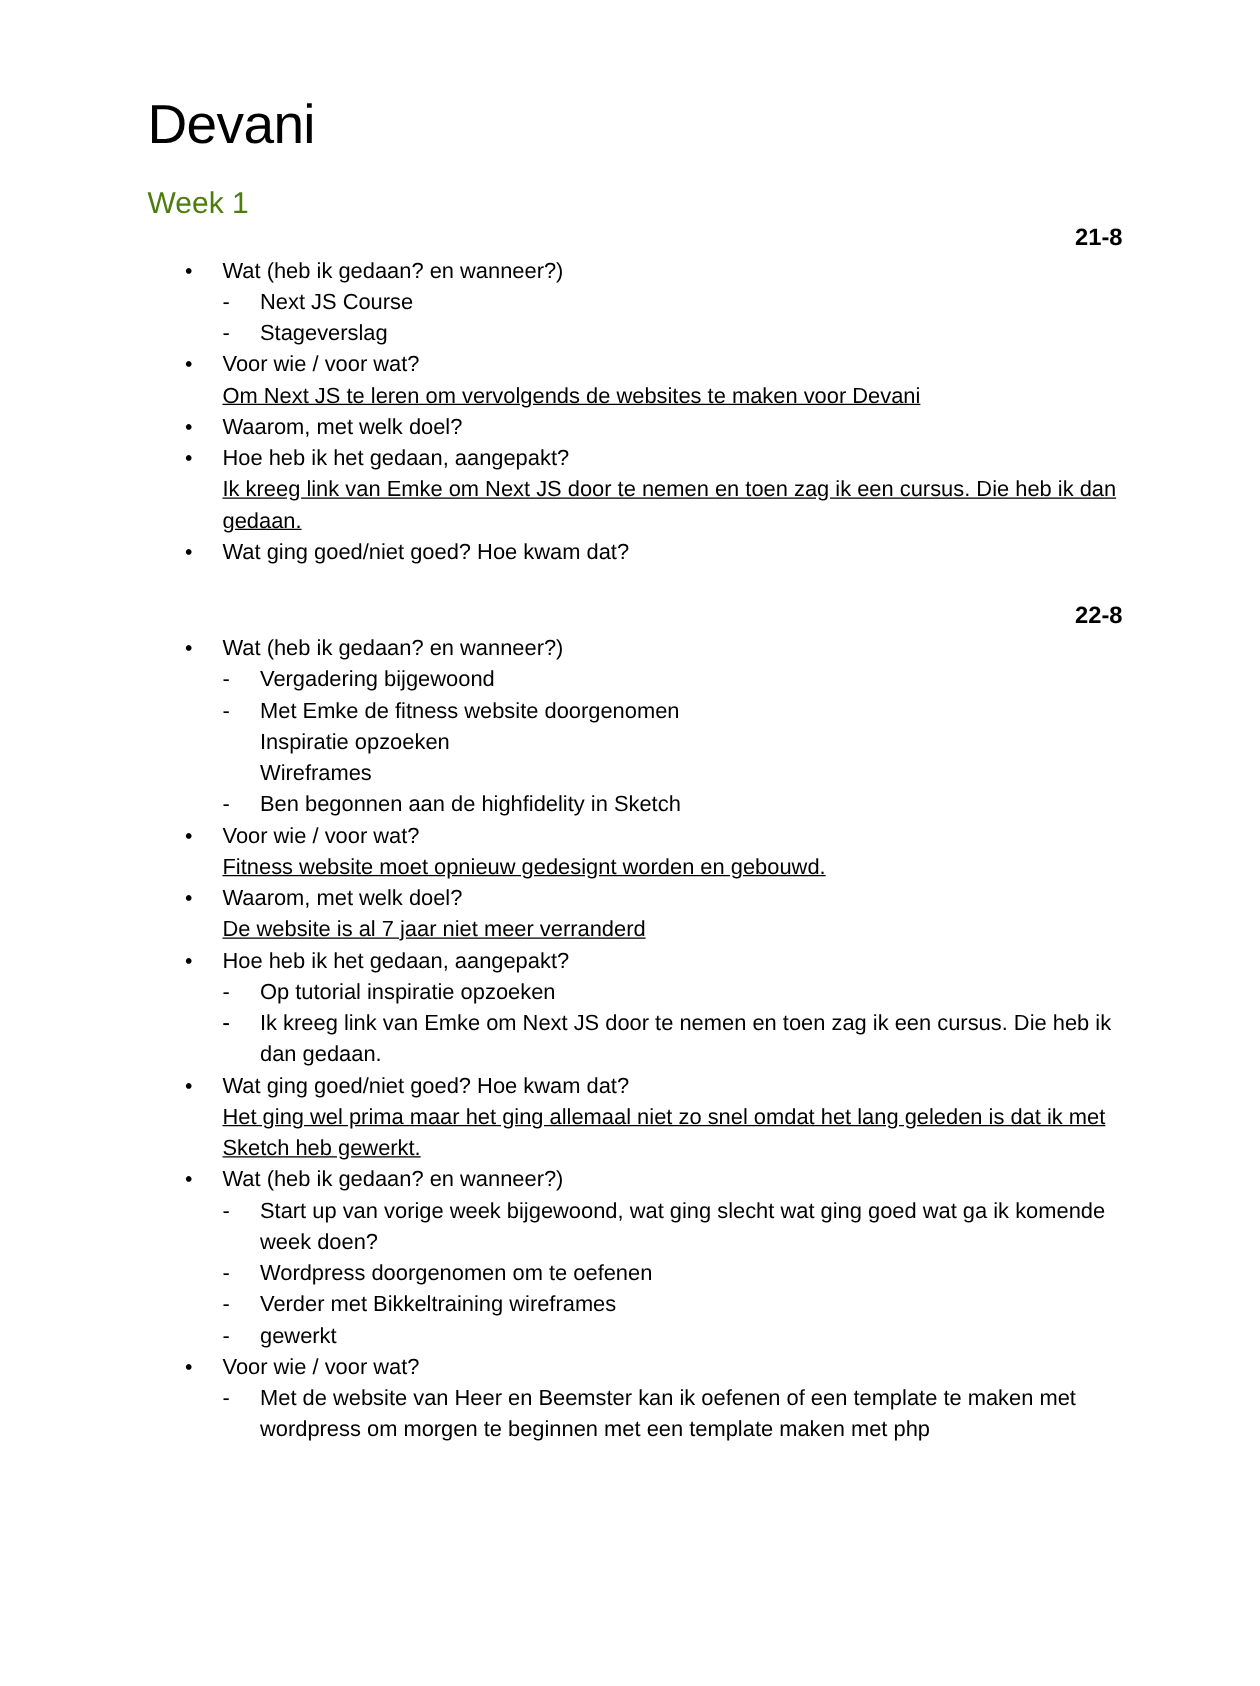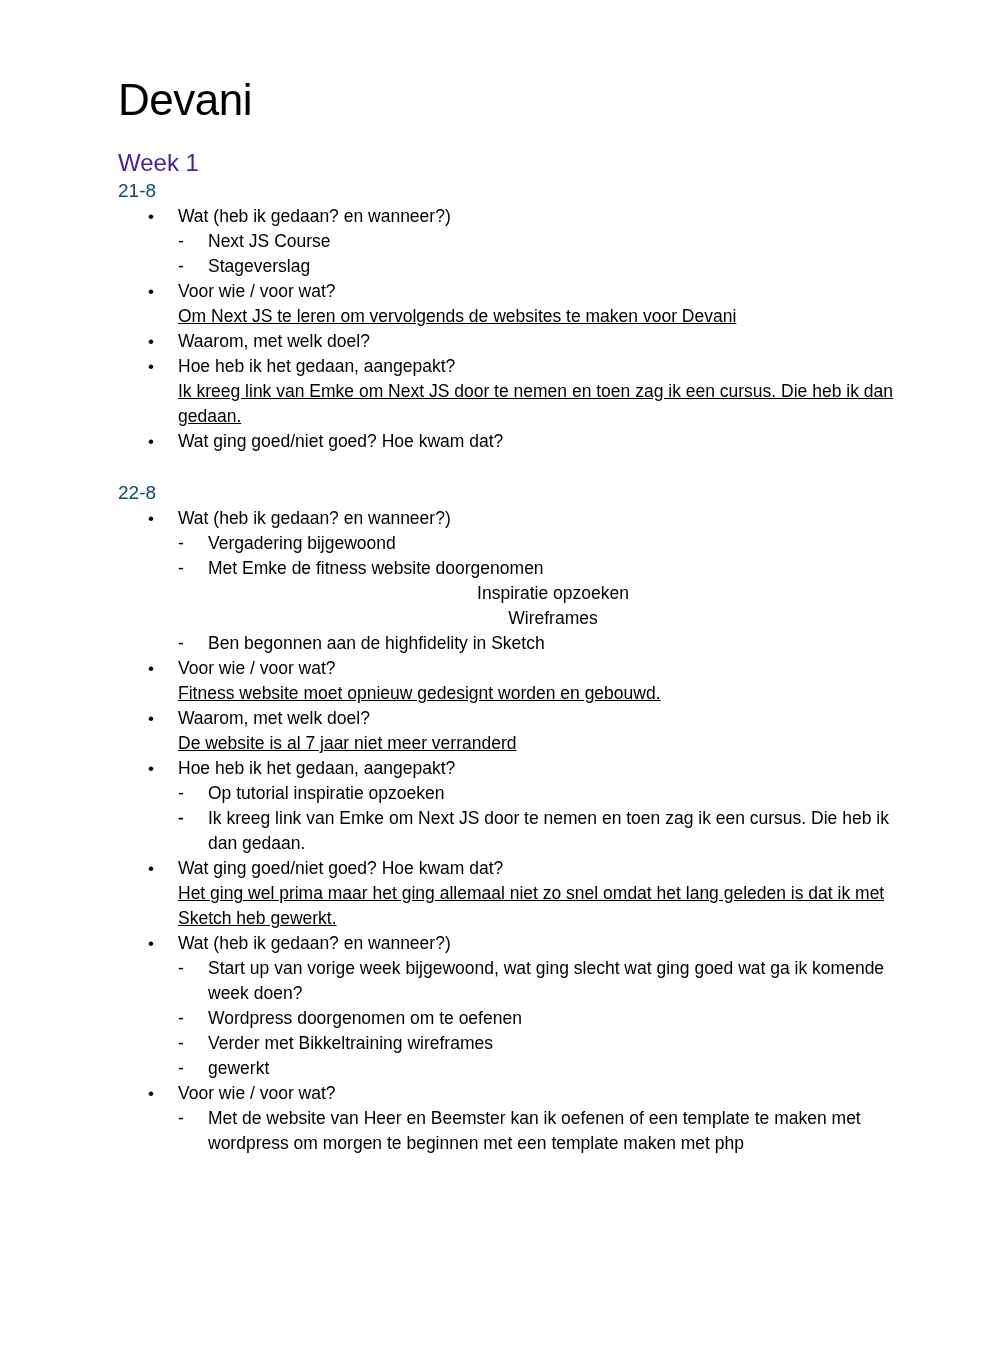--- a/index.html
+++ b/index.html
@@ -1,30 +1,30 @@
 <!DOCTYPE html>
 <html><head>
 <meta charset="utf-8">
 <style>
   html, body { margin: 0; padding: 0; background: #ffffff; }
   body { width: 1008px; height: 1349px; position: relative; overflow: hidden;
          font-family: "Liberation Sans", sans-serif; color: #000; }
   .page { position: absolute; left: 118px; top: 72px; width: 780px; }
   .title { font-size: 44px; font-weight: 300; line-height: 56px; margin: 0; letter-spacing: -0.5px; }
-  .week { color: #4c1d95; font-size: 24px; line-height: 30px; margin: 20px 0 0 0; font-weight: normal; }
-  .day { color: #0c4a6e; font-size: 19px; line-height: 26px; margin: 0; font-weight: normal; }
+  .week { color: #4d7c0f; font-size: 24px; line-height: 30px; margin: 20px 0 0 0; font-weight: normal; }
+  .day { color: #000000; font-size: 19px; line-height: 26px; margin: 0; font-weight: bold; text-align: right; }
   .day.spaced { margin-top: 26px; }
   ul.q { list-style: none; margin: 0; padding: 0; }
   ul.q > li { position: relative; padding-left: 60px; font-size: 17.5px; line-height: 25px; }
   ul.q > li > .bullet { position: absolute; left: 30px; top: 0; font-size: 17px; }
   .ans { display: block; text-decoration: underline; }
   ul.d { list-style: none; margin: 0; padding: 0; }
   ul.d > li { position: relative; padding-left: 30px; font-size: 17.5px; line-height: 25px; }
   ul.d > li > .dash { position: absolute; left: 0; top: 0; }
-  .cont { display: block; text-align: center; }
+  .cont { display: block; }
 </style>
 </head>
 <body>
 
 <div class="page">
   <h1 class="title">Devani</h1>
   <h2 class="week">Week 1</h2>
 
   <section>
     <h3 class="day">21-8</h3>

